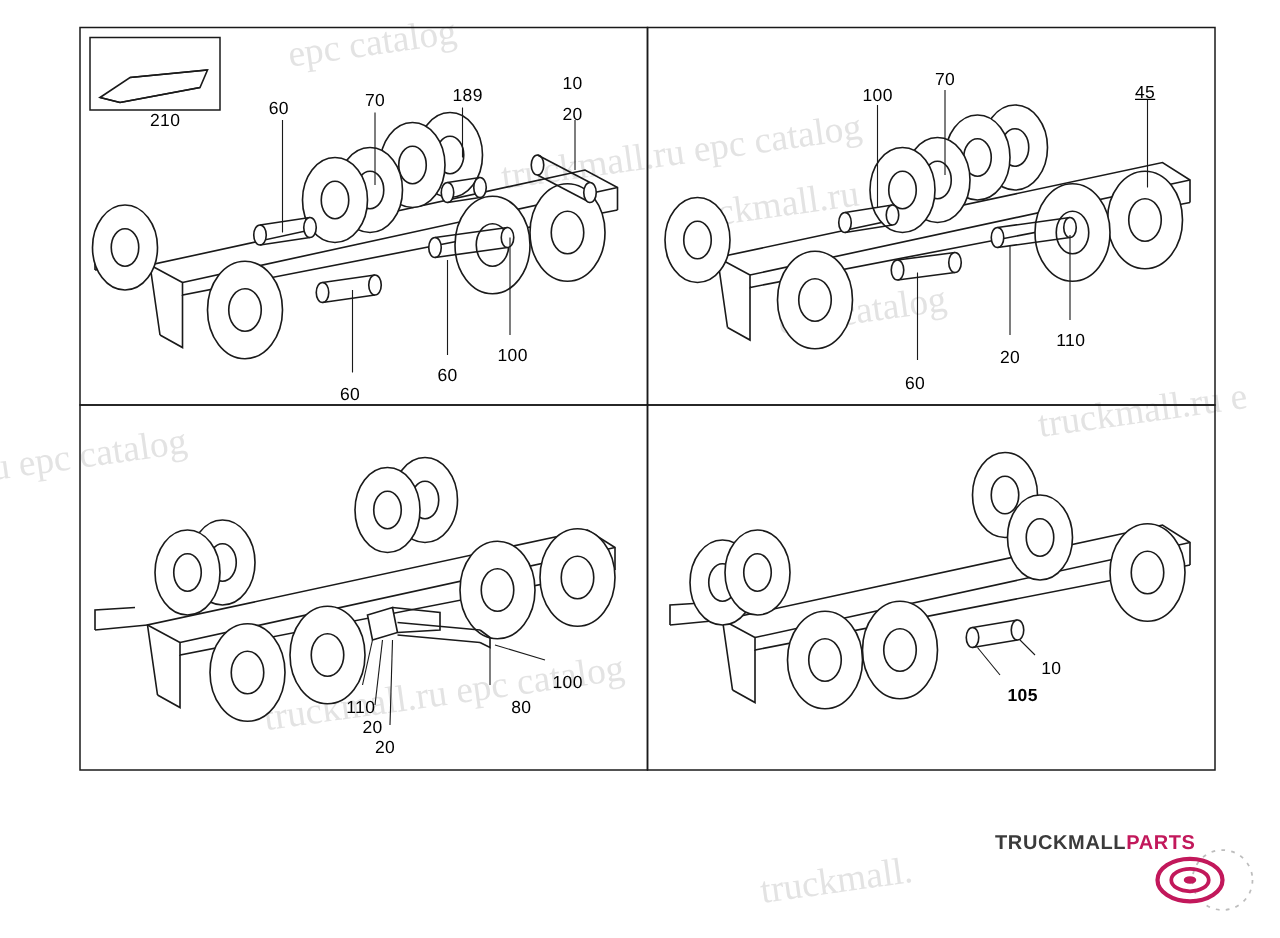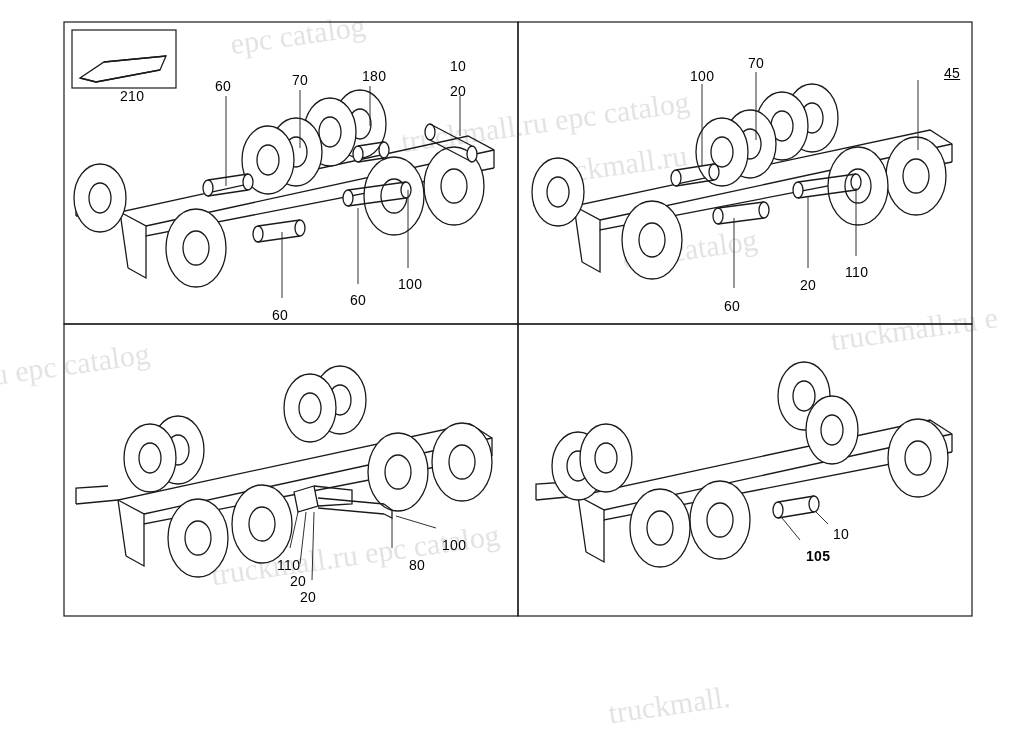--- a/index.html
+++ b/index.html
@@ -267,35 +267,46 @@
         <polyline points="828,524 816,512"></polyline>
         <polyline points="800,540 782,518"></polyline>
       </g>
     </g>
   </svg>
 
   <div class="layer" id="label-layer">
       <div class="label" style="left: 120px; top: 88px;">210</div>
       <div class="label" style="left: 215px; top: 78px;">60</div>
       <div class="label" style="left: 292px; top: 72px;">70</div>
-      <div class="label" style="left: 362px; top: 68px;">180</div>
+      <div class="label" style="left: 362px; top: 68px;">189</div>
       <div class="label" style="left: 450px; top: 58px;">10</div>
       <div class="label" style="left: 450px; top: 83px;">20</div>
       <div class="label" style="left: 272px; top: 307px;">60</div>
       <div class="label" style="left: 350px; top: 292px;">60</div>
       <div class="label" style="left: 398px; top: 276px;">100</div>
       <div class="label" style="left: 690px; top: 68px;">100</div>
       <div class="label" style="left: 748px; top: 55px;">70</div>
-      <div class="label" style="left: 944px; top: 65px; text-decoration: underline;">45</div>
+      <div class="label" style="left: 908px; top: 65px; text-decoration: underline;">45</div>
       <div class="label" style="left: 724px; top: 298px;">60</div>
       <div class="label" style="left: 800px; top: 277px;">20</div>
       <div class="label" style="left: 845px; top: 264px;">110</div>
       <div class="label" style="left: 277px; top: 557px;">110</div>
       <div class="label" style="left: 290px; top: 573px;">20</div>
       <div class="label" style="left: 300px; top: 589px;">20</div>
       <div class="label" style="left: 409px; top: 557px;">80</div>
       <div class="label" style="left: 442px; top: 537px;">100</div>
       <div class="label" style="left: 833px; top: 526px;">10</div>
       <div class="label" style="left: 806px; top: 548px; font-weight: bold;">105</div>
     </div>
 
+  <div class="brand">
+    <div class="brand-text">
+      <span>TRUCKMALL</span><span class="accent">PARTS</span>
+    </div>
+    <svg width="100" height="52" viewBox="0 0 100 52" style="position:absolute;right:0;top:20px;">
+      <circle cx="72" cy="26" r="24" fill="none" stroke="#bdbdbd" stroke-width="1.4" stroke-dasharray="3 5"></circle>
+      <ellipse cx="46" cy="26" rx="26" ry="17" fill="none" stroke="#c2185b" stroke-width="3.4"></ellipse>
+      <ellipse cx="46" cy="26" rx="15" ry="9" fill="none" stroke="#c2185b" stroke-width="3"></ellipse>
+      <ellipse cx="46" cy="26" rx="5" ry="3" fill="#c2185b"></ellipse>
+    </svg>
+  </div>
 
 </div>
 
 </body></html>

